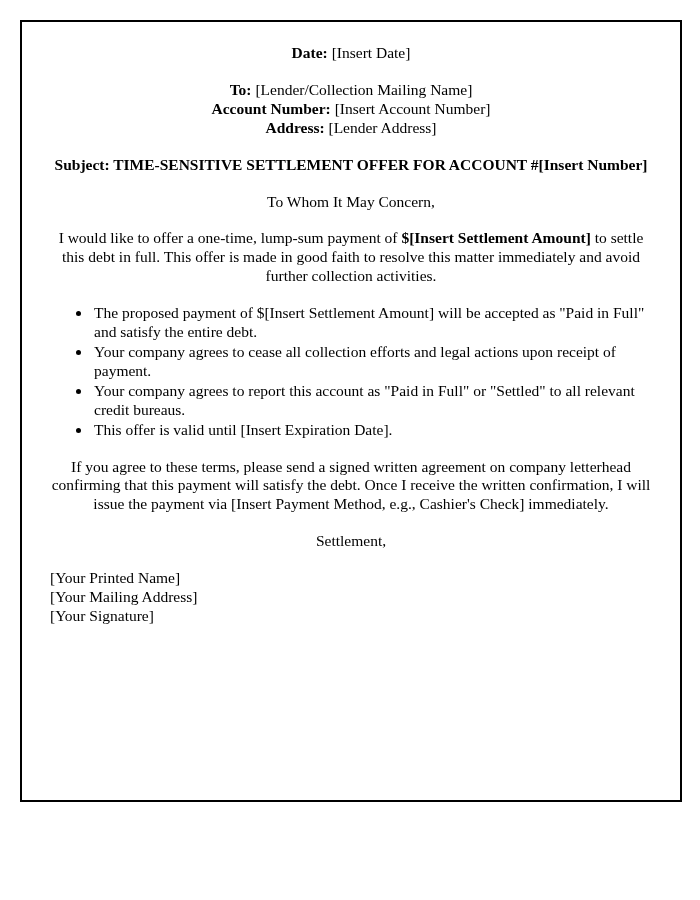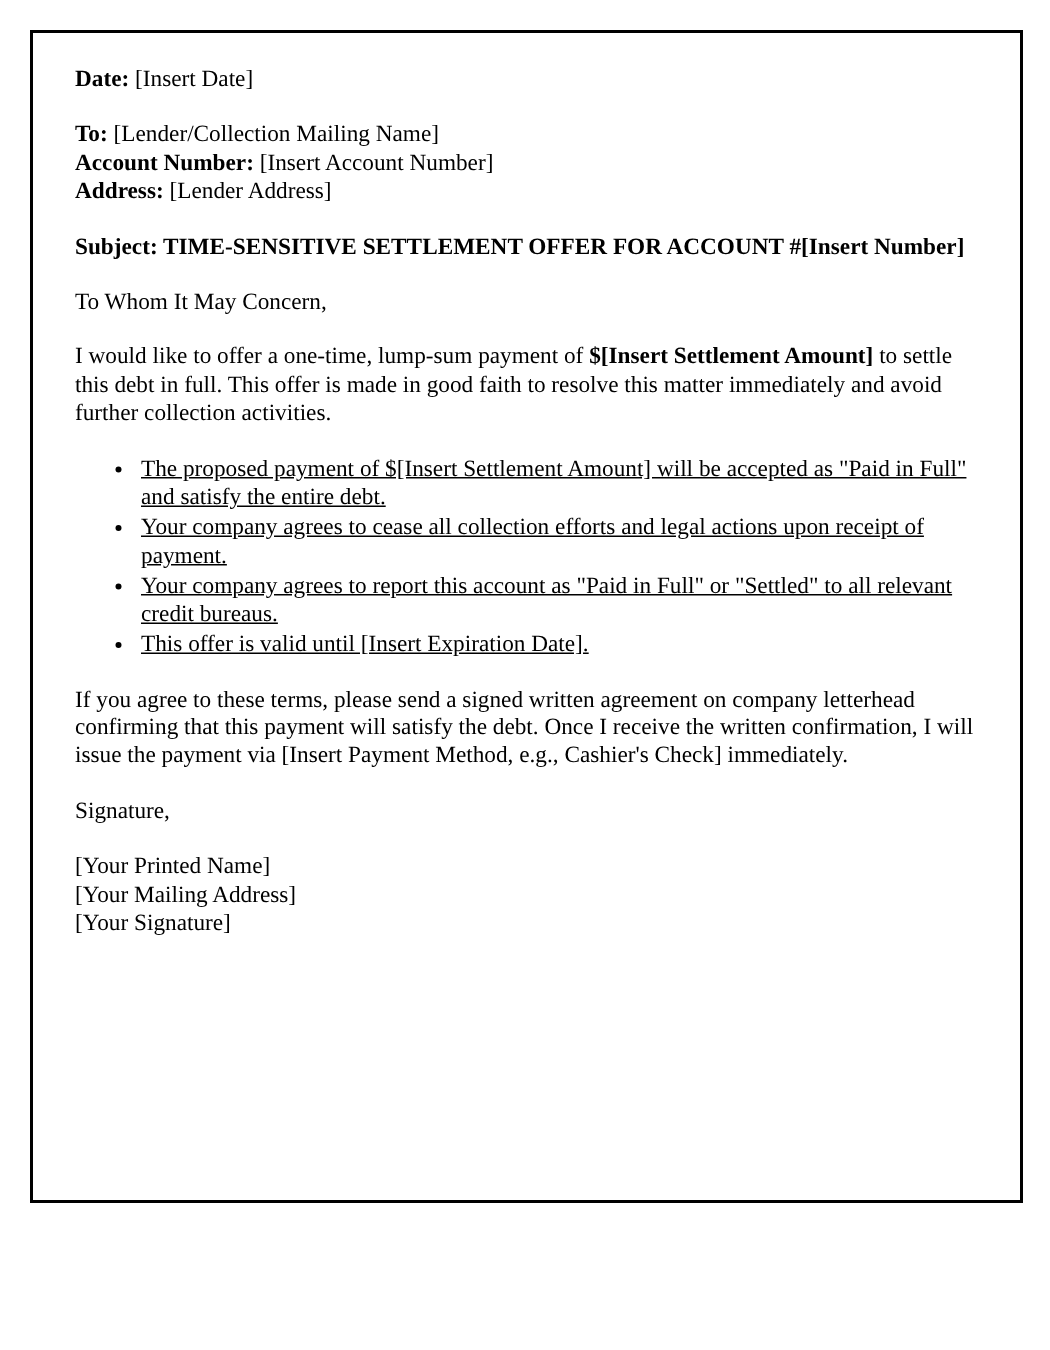--- a/index.html
+++ b/index.html
@@ -18,31 +18,31 @@
     margin: 20px 0 0 20px;
     width: 662px;
     min-height: 782px;
     border: 2px solid #000000;
     padding: 22px 28px 28px 28px;
     font-size: 15.5px;
     line-height: 1.22;
   }
   .block {
     margin: 0 0 18px 0;
+    text-align: center;
   }
   .line {
     margin: 0;
   }
   .b {
     font-weight: bold;
   }
   ul.terms-list {
     margin: 0 0 18px 0;
     padding-left: 42px;
-    text-decoration: underline;
   }
   ul.terms-list li {
     margin: 0 0 1px 0;
     padding-left: 2px;
   }
   .sig p {
     margin: 0;
     font-family: Liberation Serif, serif;
   }
 </style>
@@ -72,21 +72,21 @@
   <ul class="terms-list">
     <li>The proposed payment of $[Insert Settlement Amount] will be accepted as "Paid in Full" and satisfy the entire debt.</li>
     <li>Your company agrees to cease all collection efforts and legal actions upon receipt of payment.</li>
     <li>Your company agrees to report this account as "Paid in Full" or "Settled" to all relevant credit bureaus.</li>
     <li>This offer is valid until [Insert Expiration Date].</li>
   </ul>
 
   <p class="block">If you agree to these terms, please send a signed written agreement on company letterhead confirming that this payment will satisfy the debt. Once I receive the written confirmation, I will issue the payment via [Insert Payment Method, e.g., Cashier's Check] immediately.</p>
 
 
-  <p class="block">Signature,</p>
+  <p class="block">Settlement,</p>
 
   <div class="sig">
     <p>[Your Printed Name]</p>
     <p>[Your Mailing Address]</p>
     <p>[Your Signature]</p>
   </div>
 
 </div>
 
 </body></html>

